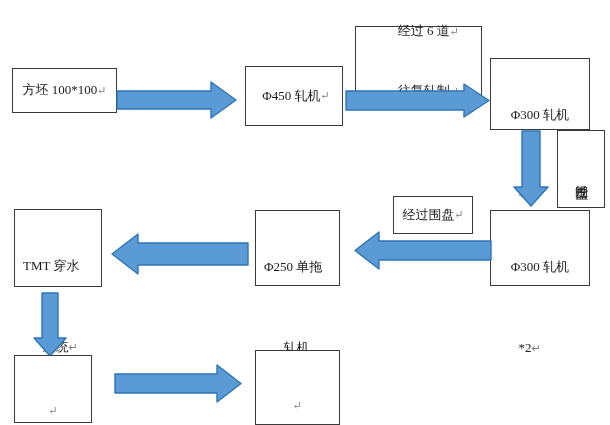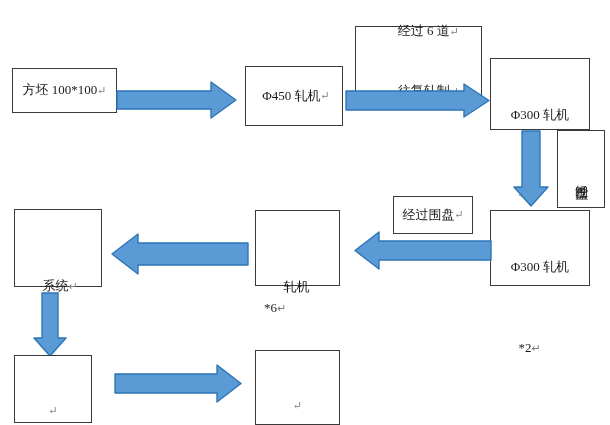--- a/index.html
+++ b/index.html
@@ -108,32 +108,34 @@
     <span>经过围盘</span><span class="pil">↵</span>
   </div>
 
   <div class="arrow" style="left:353px; top:230px;">
     <svg width="140" height="42" viewBox="0 0 140 42">
       <polygon points="2,20.5 26,2 26,11 138,11 138,30 26,30 26,39" fill="#5B9BD5" stroke="#2E75B6" stroke-width="1.4" stroke-linejoin="round"></polygon>
     </svg>
   </div>
 
   <div class="node left" style="left:255px; top:210px; width:85px; height:76px;">
+    <div>Φ250 单拖</div>
     <div>
       <span>轧机*6</span><span class="pil">↵</span>
     </div>
   </div>
 
   <div class="arrow" style="left:110px; top:232px;">
     <svg width="140" height="44" viewBox="0 0 140 44">
       <polygon points="2,22 28,2 28,11 138,11 138,33 28,33 28,42" fill="#5B9BD5" stroke="#2E75B6" stroke-width="1.4" stroke-linejoin="round"></polygon>
     </svg>
   </div>
 
   <div class="node left" style="left:14px; top:209px; width:88px; height:78px;">
+    <div>TMT 穿水</div>
     <div>
       <span>系统</span><span class="pil">↵</span>
     </div>
   </div>
 
   <div class="arrow" style="left:32px; top:291px;">
     <svg width="38" height="68" viewBox="0 0 38 68">
       <polygon points="10,2 26,2 26,47 34,47 18,65 2,47 10,47" fill="#5B9BD5" stroke="#2E75B6" stroke-width="1.4" stroke-linejoin="round"></polygon>
     </svg>
   </div>

